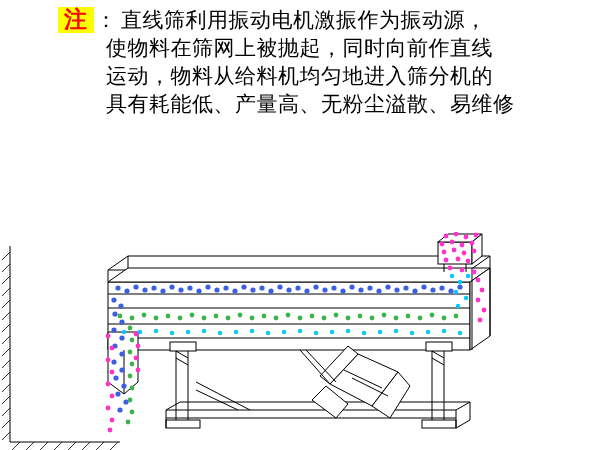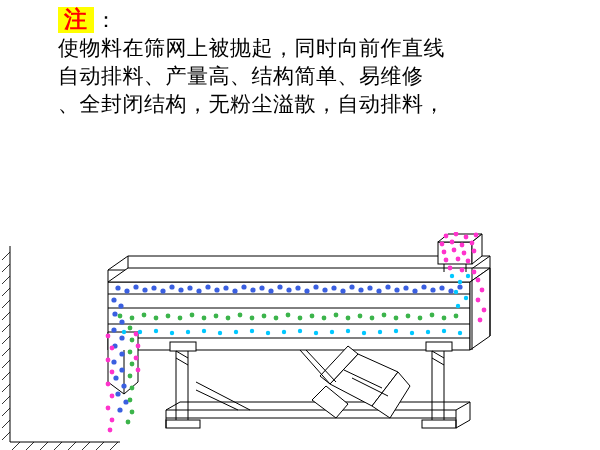--- a/index.html
+++ b/index.html
@@ -45,20 +45,21 @@
     margin-right: 2px;
     line-height: 26px;
   }
   #note-colon {
     font-size: 21px;
     color: #000000;
     margin-right: 4px;
   }
   .indent {
     padding-left: 0px;
+    margin-left: 48px;
   }
 
   
   #diagram {
     position: absolute;
     left: 0;
     top: 232px;
     width: 600px;
     height: 218px;
   }
@@ -69,30 +70,31 @@
 </head>
 <body>
 
 <div id="page">
 
   <div id="text-block">
 
     <div class="text-line">
       <span id="note-marker">注</span>
       <span id="note-colon">：</span>
+      <span>直线筛利用振动电机激振作为振动源，</span>
     </div>
 
     <div class="text-line indent">
       <span>使物料在筛网上被抛起，同时向前作直线</span>
     </div>
     <div class="text-line indent">
-      <span>自动排料、产量高、结构简单、易维修</span>
+      <span>运动，物料从给料机均匀地进入筛分机的</span>
     </div>
     <div class="text-line indent">
-      <span>、全封闭结构，无粉尘溢散，自动排料，</span>
+      <span>具有耗能低、产量高、无粉尘溢散、易维修</span>
     </div>
   </div>
 
   <div id="diagram">
     <svg width="600" height="218" viewBox="0 0 600 218" xmlns="http://www.w3.org/2000/svg">
 
       <g stroke="#000000" fill="none" stroke-width="1">
 
         <line x1="10" y1="14" x2="10" y2="210"></line>
         <line x1="10" y1="210" x2="120" y2="210"></line>

